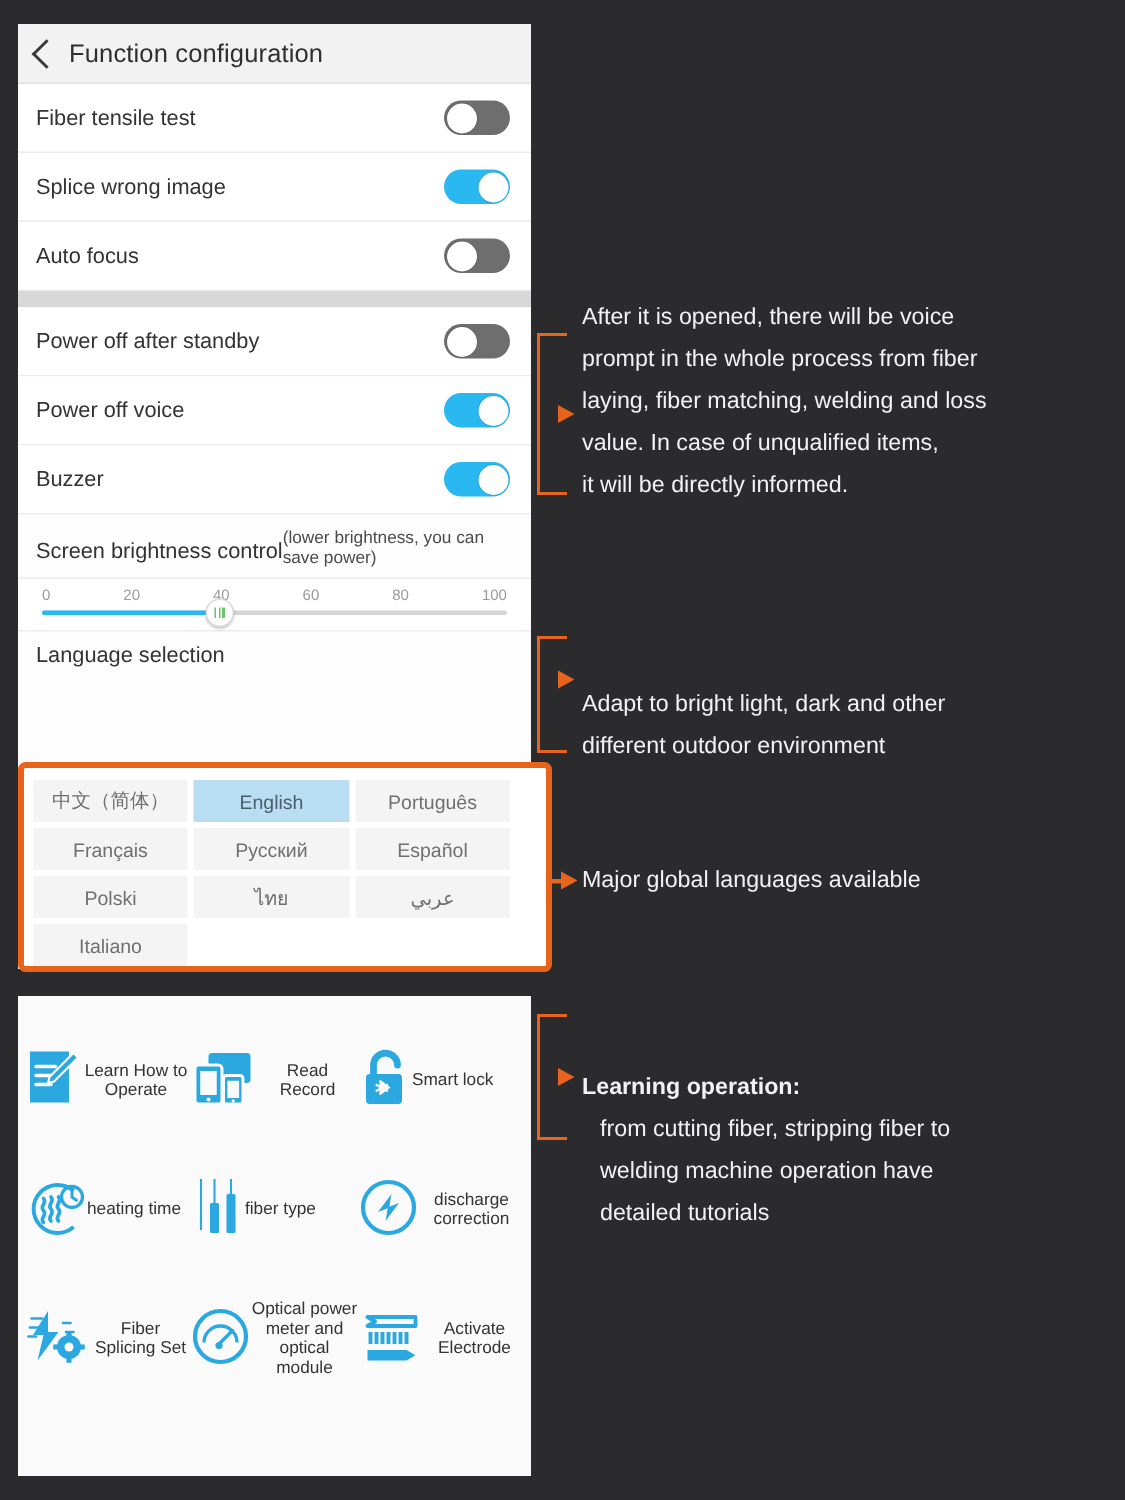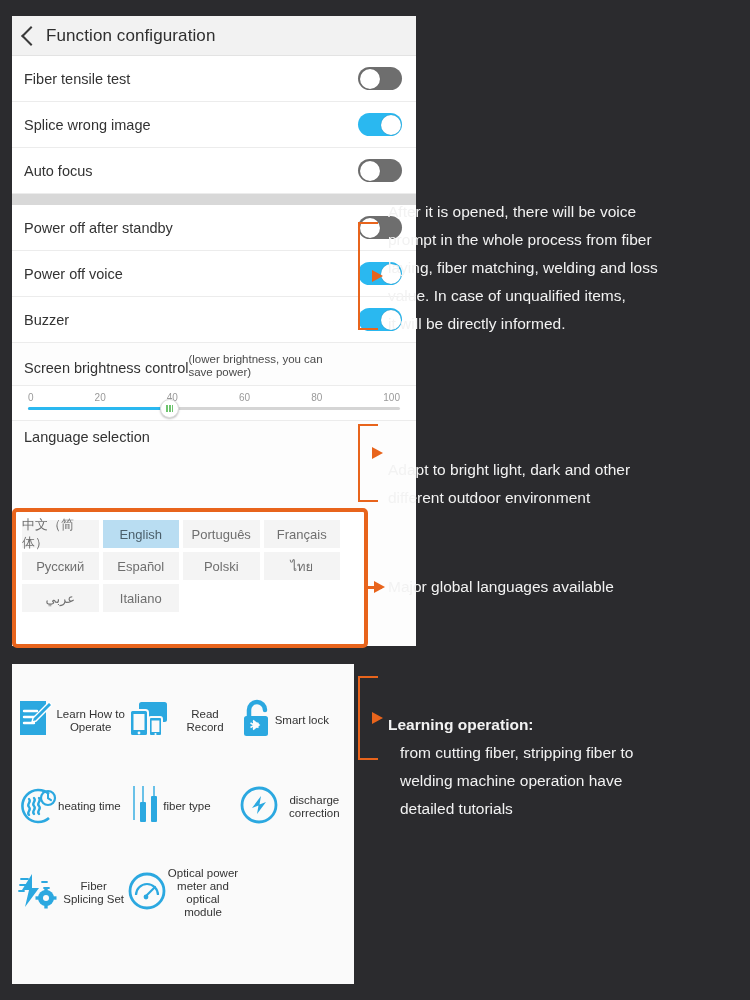--- a/index.html
+++ b/index.html
@@ -11,21 +11,21 @@
   }
   #root { position: relative; width: 750px; height: 1000px; }
 
   
   .panel {
     position: absolute;
     background: #ffffff;
     overflow: hidden;
   }
   #settings-panel {
-    left: 12px; top: 16px; width: 404px; height: 630px;
+    left: 12px; top: 16px; width: 342px; height: 630px;
     background: #fdfdfd;
   }
   .nav-bar {
     height: 40px; background: #f2f2f2;
     display: flex; align-items: center;
     padding-left: 8px;
     border-bottom: 1px solid #e3e3e3;
   }
   .chev-back {
     width: 14px; height: 14px;
@@ -109,21 +109,21 @@
     padding: 8px 12px 6px 12px;
   }
 
   
   #lang-box {
     position: absolute; left: 12px; top: 508px; width: 356px; height: 140px;
     border: 4px solid #e8641c; border-radius: 5px;
     background: #fff;
   }
   .lang-grid {
-    display: grid; grid-template-columns: repeat(4, 1fr);
+    display: grid; grid-template-columns: repeat(3, 1fr);
     gap: 4px; padding: 8px 6px;
     width: 330px;
   }
   .lang-cell {
     height: 28px; background: #f4f4f4;
     display: flex; align-items: center; justify-content: center;
     font-size: 13px; color: #6f6f6f;
   }
   .lang-cell.sel { background: #b9ddf2; color: #4b5f6b; }
   .lang-cell.empty { background: transparent; }
@@ -364,20 +364,38 @@
           <div class="glyph">
             <svg width="40" height="40" viewBox="0 0 40 40">
       <circle cx="20" cy="20" r="17" fill="none" stroke="#2ba8e0" stroke-width="2.8"></circle>
       <path d="M9 24a11 11 0 0 1 22 0" fill="none" stroke="#2ba8e0" stroke-width="2.2"></path>
       <path d="M19 25l9-9" stroke="#2ba8e0" stroke-width="2.2" stroke-linecap="round"></path>
       <circle cx="19" cy="26" r="2.4" fill="#2ba8e0"></circle>
     </svg>
           </div>
           <div class="tlabel">Optical power meter and optical module</div>
         </div>
+        <div class="tool">
+          <div class="glyph">
+            <svg width="44" height="40" viewBox="0 0 44 40">
+      <path d="M6 7h24l8 0 0 6-8 0H6l5-3z" fill="none" stroke="#2ba8e0" stroke-width="2.6" stroke-linejoin="round"></path>
+      <g stroke="#2ba8e0" stroke-width="2.6">
+        <line x1="8" y1="17" x2="8" y2="25"></line>
+                <line x1="12" y1="17" x2="12" y2="25"></line>
+        <line x1="16" y1="17" x2="16" y2="25"></line>
+                <line x1="20" y1="17" x2="20" y2="25"></line>
+        <line x1="24" y1="17" x2="24" y2="25"></line>
+                <line x1="28" y1="17" x2="28" y2="25"></line>
+        <line x1="32" y1="17" x2="32" y2="25"></line>
+      </g>
+      <path d="M6 29h26l6 3.5-6 3.5H6z" fill="#2ba8e0"></path>
+    </svg>
+          </div>
+          <div class="tlabel">Activate Electrode</div>
+        </div>
       </div>
   </div>
 
   <div class="brace" style="left:358px; top:222px; height:108px;"></div>
   <div class="arrow" style="left:372px; top:270px;"></div>
 
   <div class="brace" style="left:358px; top:424px; height:78px;"></div>
   <div class="arrow" style="left:372px; top:447px;"></div>
 
   <div class="tick-line" style="left:368px; top:586px; width:14px;"></div>

